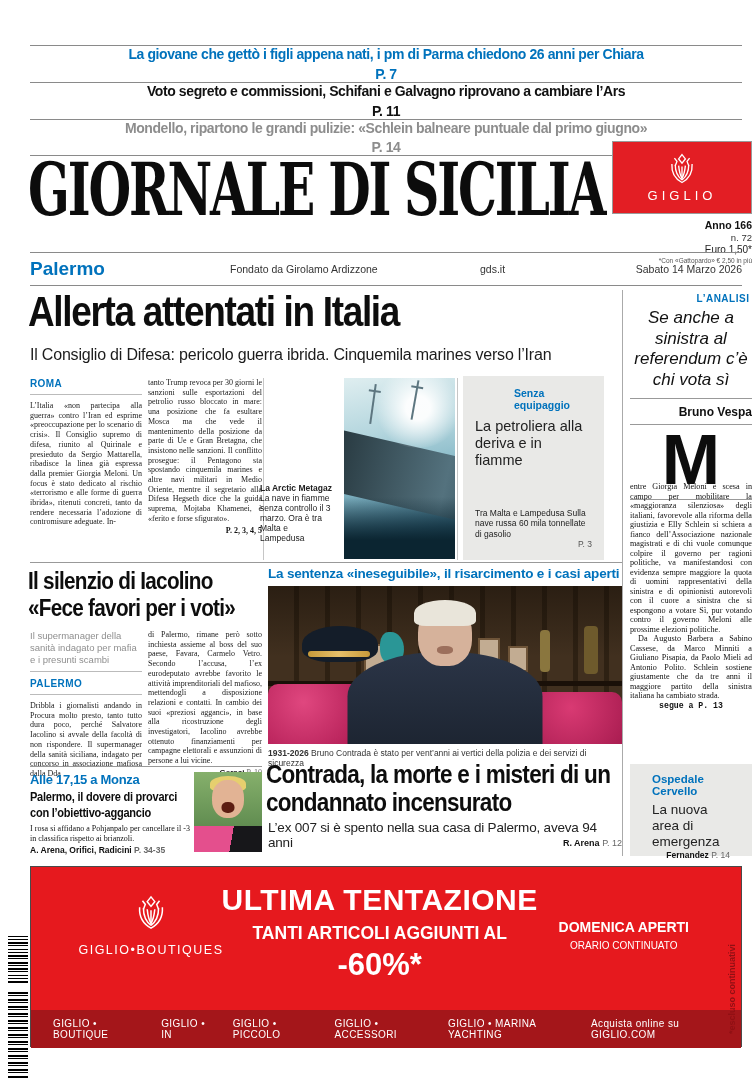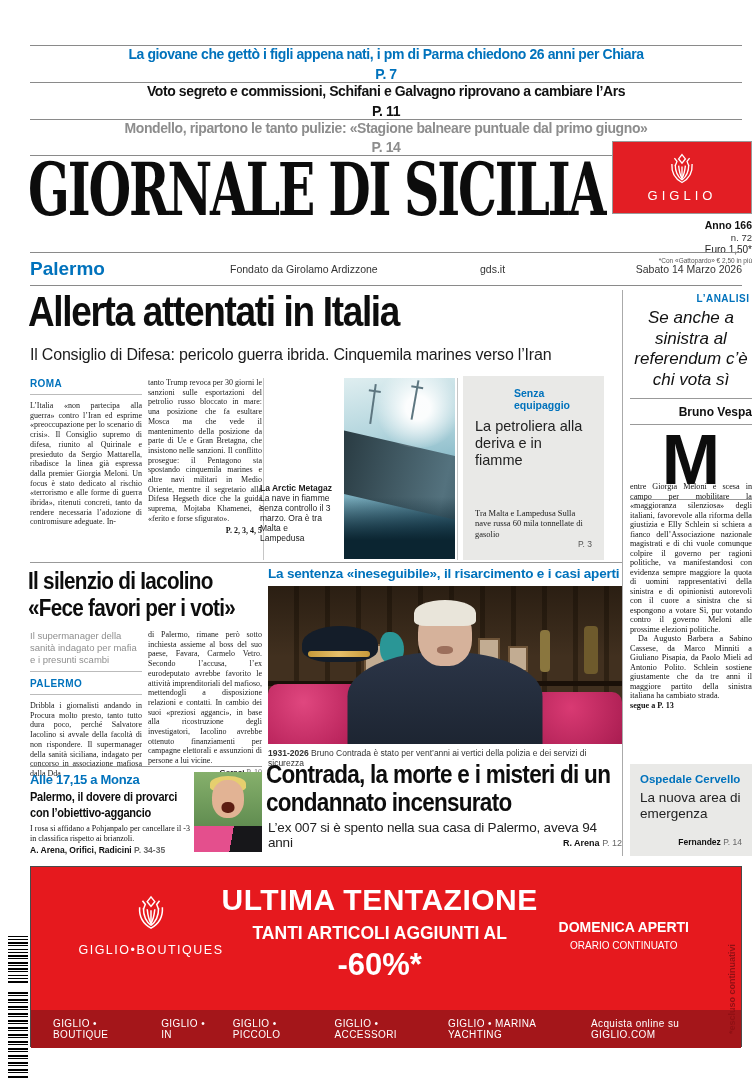--- a/index.html
+++ b/index.html
@@ -65,39 +65,39 @@
   .mast { position:absolute; width:2px; height:40px; background:#5d7680; }
   .mast::before { content:""; position:absolute; top:6px; left:-5px; width:12px; height:2px; background:#5d7680; }
   .smoke { position:absolute; right:-8px; top:-10px; width:90px; height:80px; border-radius:50%;
            background:radial-gradient(circle,rgba(255,255,255,0.95) 20%,rgba(255,255,255,0) 70%); }
 
   
   .sbox { left:463px; top:376px; width:141px; height:184px; background:#e9e9e7; padding:11px 12px;
           display:flex; flex-direction:column; }
   .sbox .bk { font-size:10.5px; font-weight:bold; color:#0072bc;margin-left:39px; }
   .sbox .bh { font-size:14.5px; line-height:17px; color:#222; margin-top:7px; }
-  .sbox .bt { font-size:8.5px; line-height:10.5px; color:#222; margin-top:auto;font-family:Liberation Serif, serif; }
+  .sbox .bt { font-size:8.5px; line-height:10.5px; color:#222; margin-top:auto; }
   .sbox .bp { font-size:8.5px; color:#555; text-align:right; }
 
   .main-vr { left:622px; top:290px; width:1px; height:566px; background:#aaa; }
   .hrule { height:1px; background:#999; }
 
   
   .an-kicker { left:662px; top:293px; width:122px; text-align:center; font-size:10px; font-weight:bold;
                color:#0072bc; letter-spacing:0.5px; }
   .an-headline { left:630px; top:308px; width:122px; text-align:center; font-size:17px; line-height:20.5px; color:#111;font-style:italic; }
   .an-rule1 { left:630px; top:398px; width:122px; }
   .an-author { left:630px; top:405px; width:122px; text-align:right; font-size:12px; font-weight:bold; }
   .an-rule2 { left:630px; top:424px; width:122px; }
   .an-M { left:630px; top:424px; width:122px; text-align:center; font-size:70px; font-weight:bold; line-height:72px; color:#0d0d0d; }
   .an-rule3 { left:630px; top:499px; width:122px; }
   .an-body { left:630px; top:482px; width:122px; height:252px; overflow:hidden;
              font-size:8.2px; line-height:9.5px; }
   .an-body p + p { text-indent:8px; }
-  .an-segue { text-align:left; font-weight:bold; font-size:8.2px; font-family:Liberation Serif, serif; }
+  .an-segue { text-align:center; font-weight:bold; font-size:8.2px; font-family:Liberation Mono, monospace; }
 
   
   .ia-headline { left:28px; top:568px; width:270px; font-size:23px; font-weight:bold; line-height:27px;
                  letter-spacing:-0.8px; transform:scaleX(0.9); transform-origin:0 0; color:#0d0d0d; }
   .ia-col1 { left:30px; top:630px; width:112px; }
   .ia-stand { font-size:9.5px; line-height:12px; color:#8f8f8f; }
   .ia-col2 { left:148px; top:630px; width:114px; }
   .byline-row { text-align:right; font-size:8px; margin-top:2px; font-family:"Liberation Serif",serif; }
   .byline-row b { font-family:"Liberation Sans",sans-serif; font-size:8px; }
   .byline-row .pg { color:#666; }
@@ -146,21 +146,21 @@
   .pp-head { position:absolute; left:50%; transform:translateX(-50%); top:8px; width:32px; height:38px;
       background:#e2b394; border-radius:46%; }
   .pp-hair { position:absolute; left:50%; transform:translateX(-50%); top:4px; width:36px; height:16px;
       background:#e6cf6e; border-radius:50% 50% 30% 30%; }
   .pp-mouth { position:absolute; left:50%; transform:translateX(-50%); top:30px; width:13px; height:11px;
       background:#5c1d12; border-radius:45%; }
   .pp-jersey { position:absolute; left:0; bottom:0; width:100%; height:26px;
       background:linear-gradient(100deg,#e44f8d 0 55%,#17171a 55%); }
 
   
-  .cbox { left:630px; top:764px; width:122px; height:92px; background:#e9e9e7; padding:9px 10px;
+  .cbox { left:630px; top:764px; width:122px; height:92px; background:#e9e9e7; padding:9px 22px;
           display:flex; flex-direction:column; }
   .cbox .bk { font-size:11.5px; font-weight:bold; color:#0072bc; }
   .cbox .bh { font-size:13.5px; line-height:16px; color:#222; margin-top:5px; }
   .cbox .bp { margin-top:auto; text-align:right; font-size:8.5px; }
   .cbox .bp .pg { color:#666; font-weight:normal; }
 
   
   .ad { left:30px; top:866px; width:712px; height:181px; border:1px solid #4a4a4a; }
   .ad-main { position:relative; width:100%; height:143px; background:#e6191e; color:#fff; }
   .ad-left { position:absolute; left:30px; top:28px; width:180px; text-align:center; }
@@ -192,21 +192,21 @@
   <div class="abs strip">
     <div class="strip-row blue">
       <span>La giovane che gettò i figli appena nati, i pm di Parma chiedono 26 anni per Chiara</span>
       <span class="strip-page">P. 7</span>
     </div>
     <div class="strip-row">
       <span>Voto segreto e commissioni, Schifani e Galvagno riprovano a cambiare l’Ars</span>
       <span class="strip-page">P. 11</span>
     </div>
     <div class="strip-row gray">
-      <span>Mondello, ripartono le tanto pulizie: «Stagione balneare puntuale dal primo giugno»</span>
+      <span>Mondello, ripartono le grandi pulizie: «Schlein balneare puntuale dal primo giugno»</span>
       <span class="strip-page">P. 14</span>
     </div>
   </div>
 
   <div class="abs masthead-title">GIORNALE DI SICILIA</div>
   <div class="abs giglio-box">
     <svg width="34" height="32" viewBox="0 0 40 38">
       <g fill="none" stroke="#ffffff" stroke-width="1.6">
         <path d="M20 2 l4 5 -4 5 -4 -5 z"></path>
         <path d="M11 6 l3 4 -2 5"></path>

